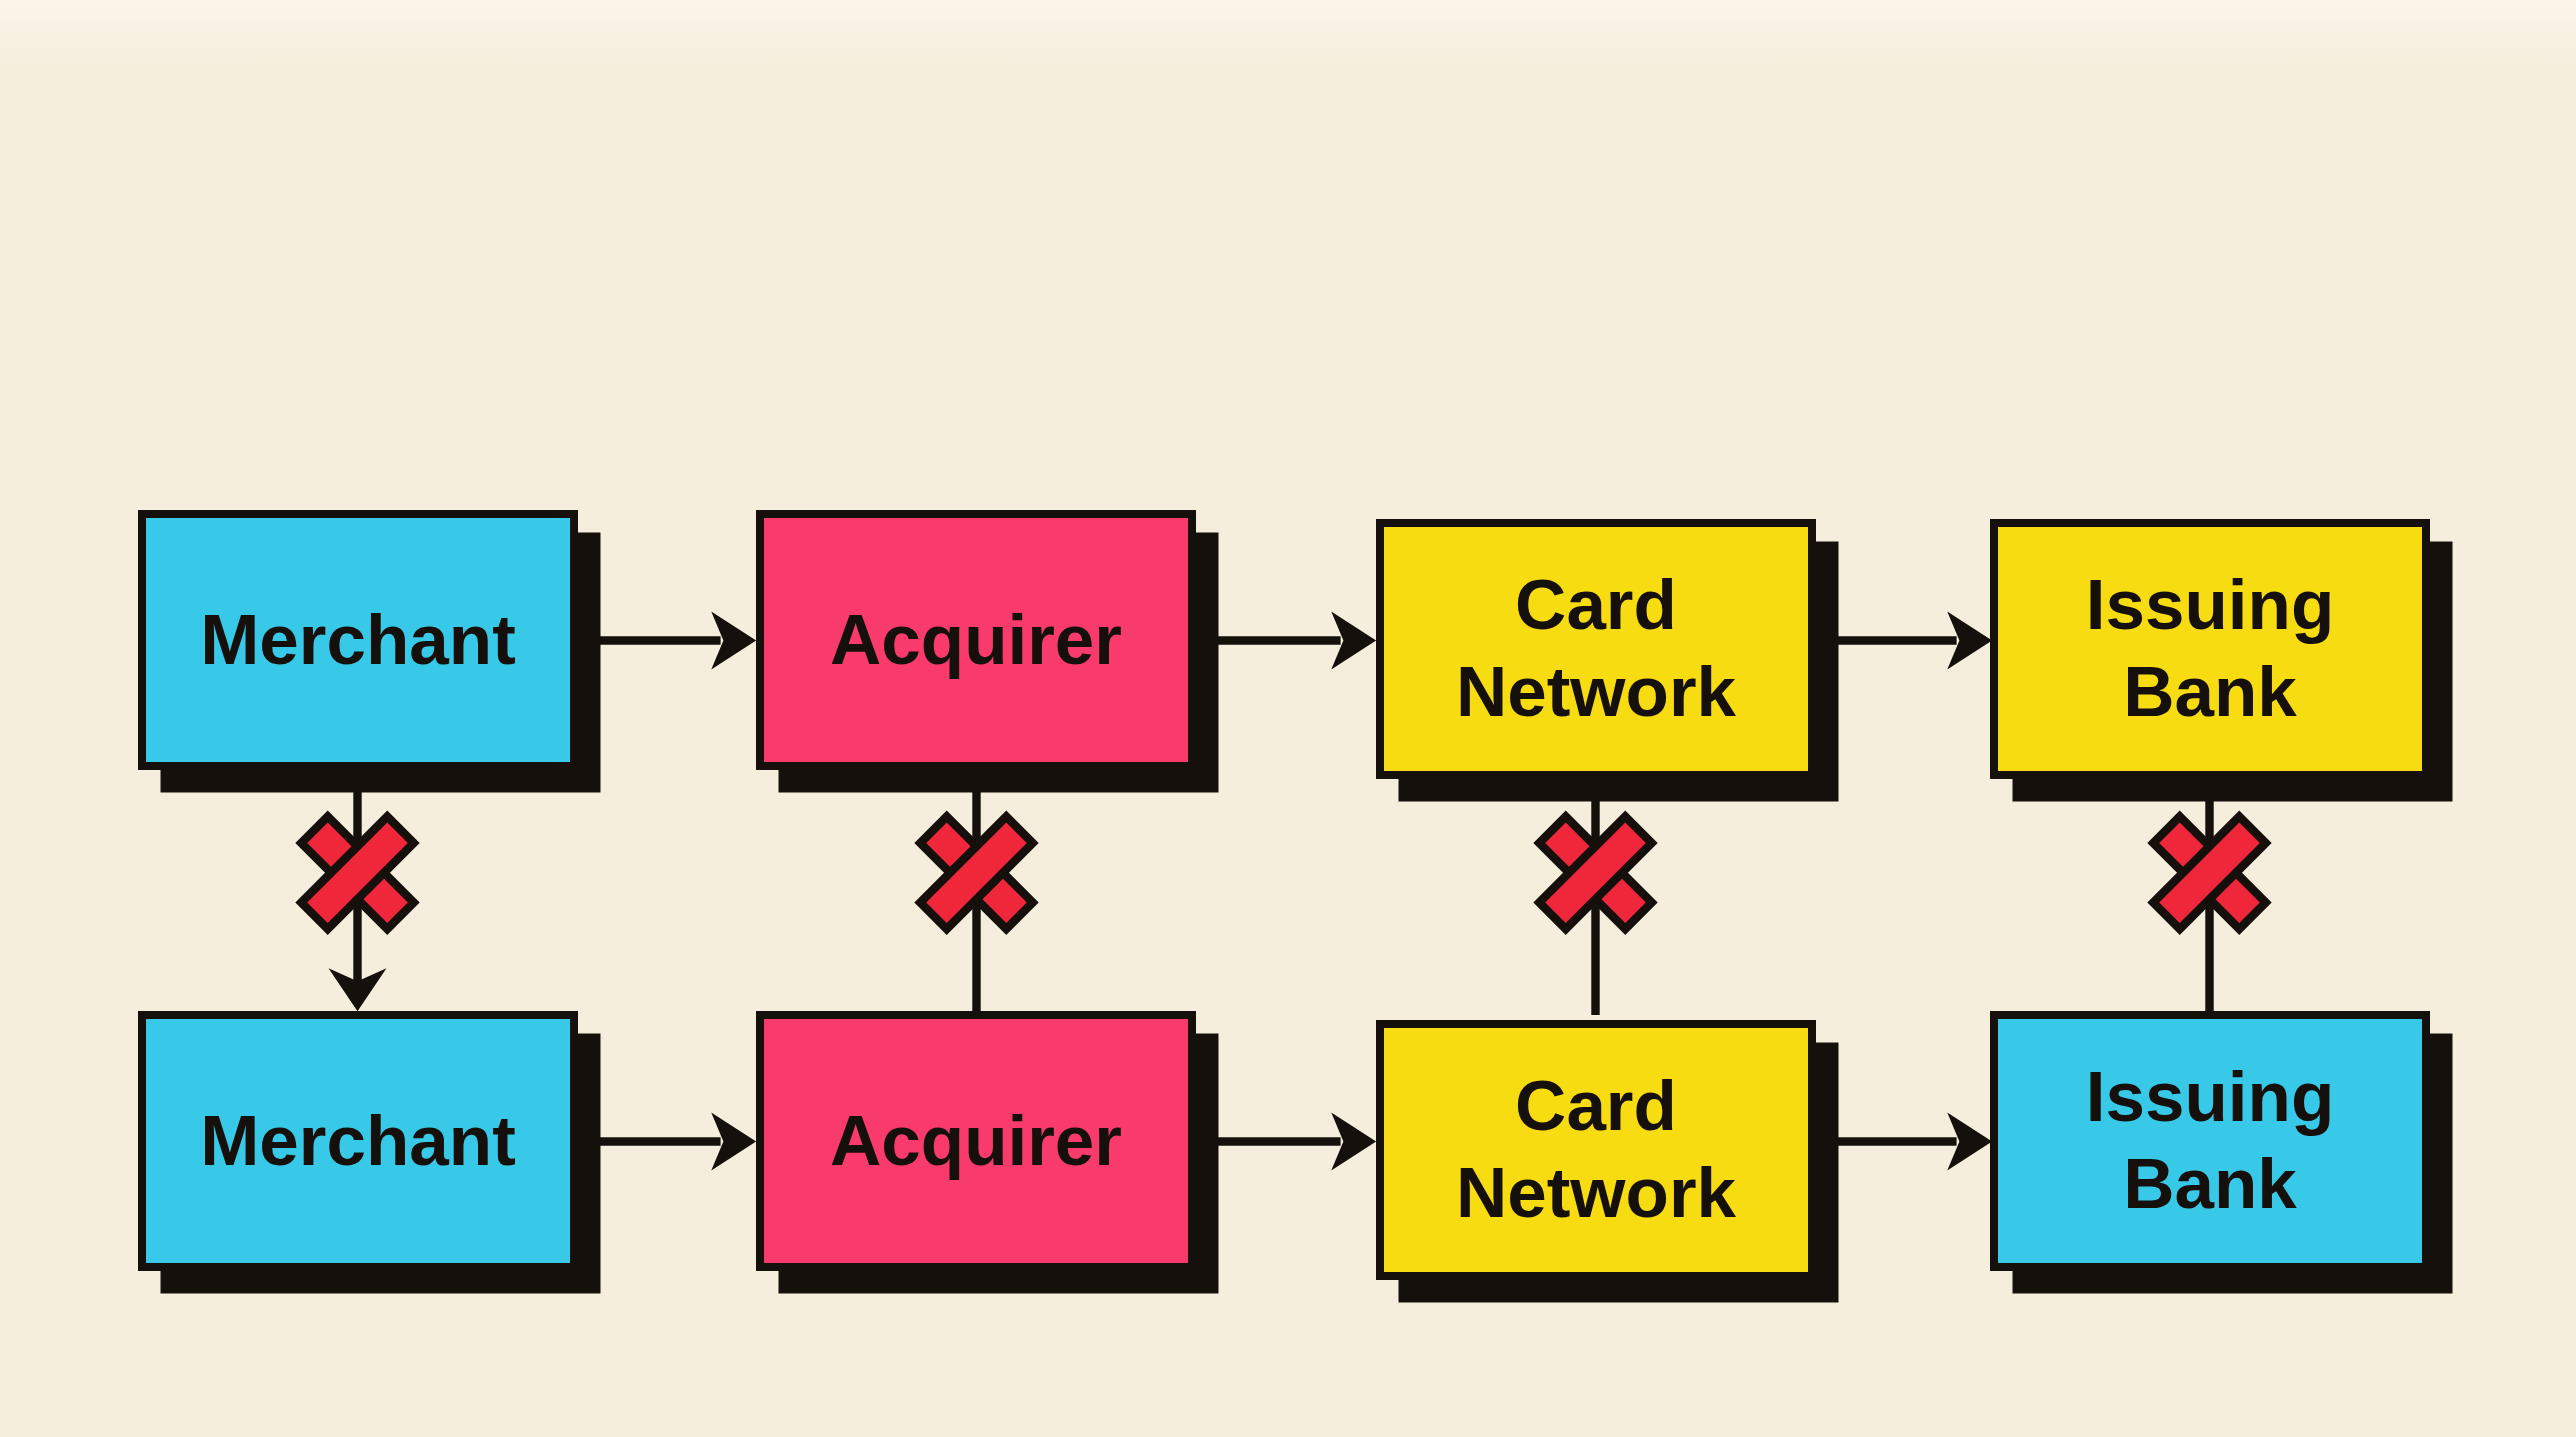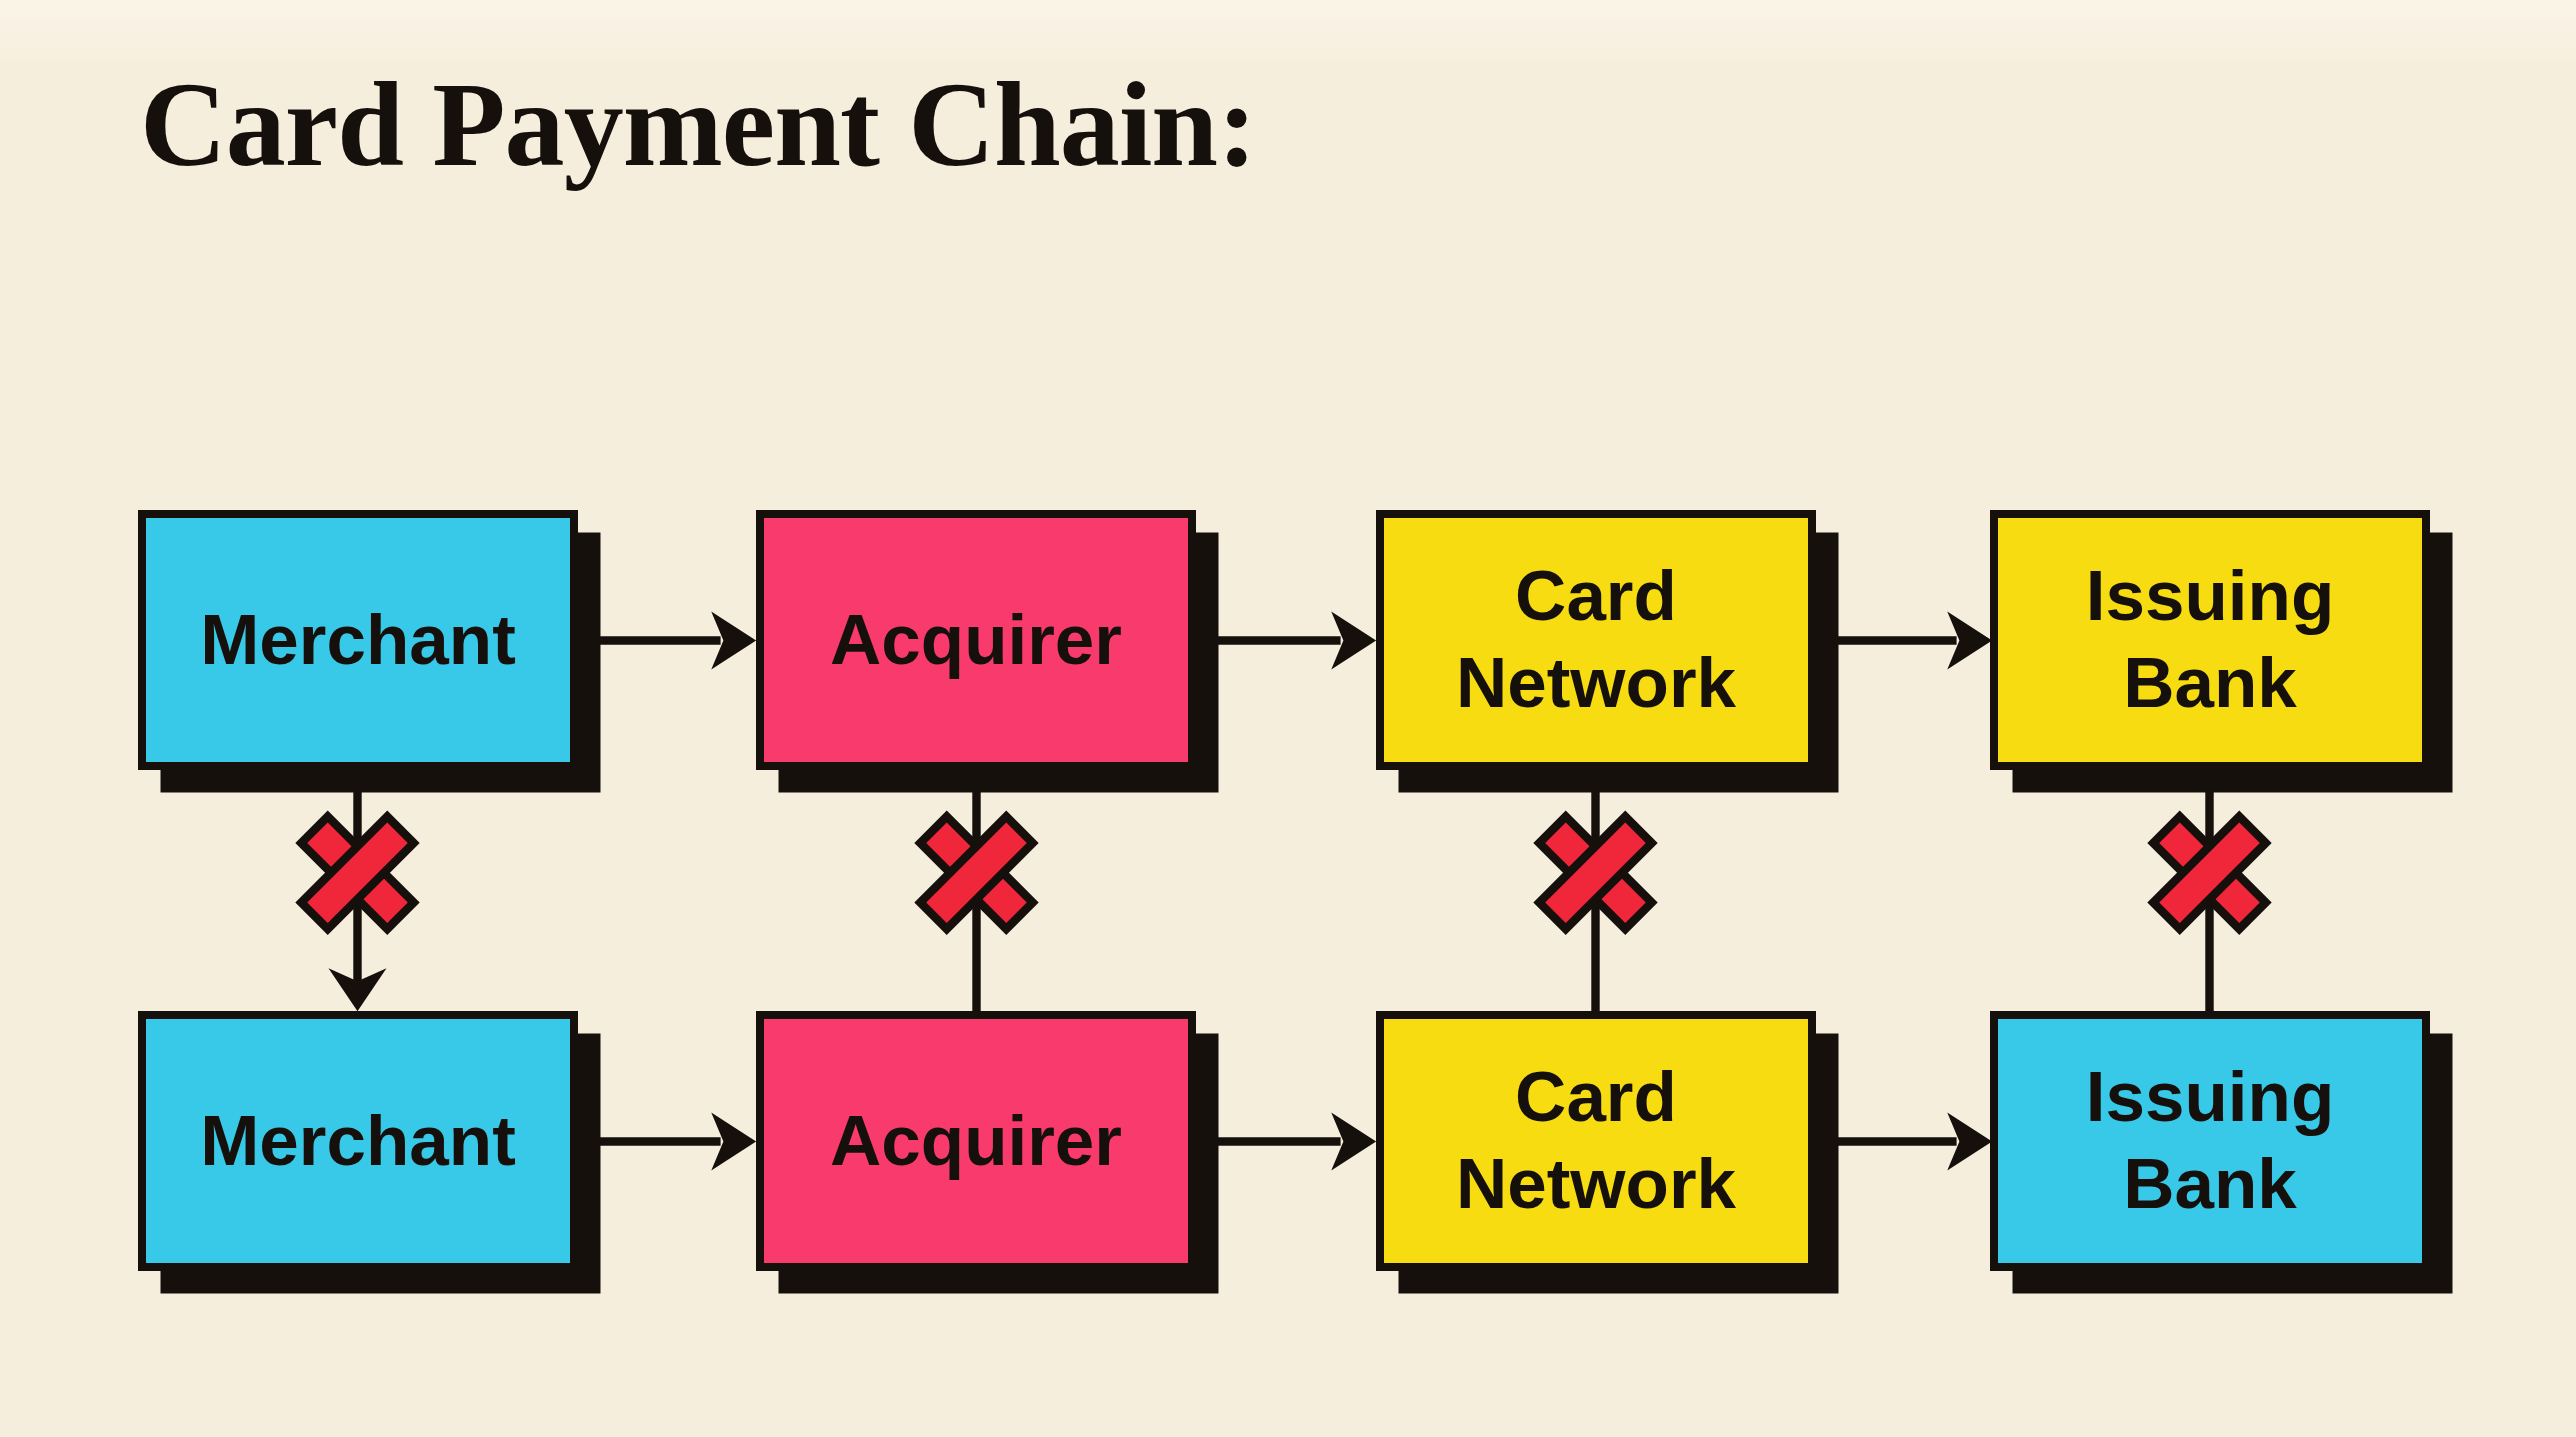--- a/index.html
+++ b/index.html
@@ -15,32 +15,32 @@
     color:var(--c-ink);letter-spacing:-0.9px;white-space:pre-line;
   }
   .node{
     position:absolute;width:440px;height:260px;box-sizing:border-box;
     border:8.4px solid var(--c-ink);
     box-shadow:22.5px 22.5px 0 var(--c-ink);
     display:flex;align-items:center;justify-content:center;text-align:center;
   }
   .node[data-fill="cyan"]{background:var(--c-cyan);}
   .node[data-fill="pink"]{background:var(--c-pink);text-align:right;}
-  .node[data-fill="yellow"]{background:var(--c-yellow);}
+  .node[data-fill="yellow"]{background:var(--c-yellow);margin-top:9px;}
   .node .label{
     font-weight:700;font-size:71px;line-height:1.22;color:var(--c-ink);
     padding:0 26px;
   }
   .conn{position:absolute;}
   svg{display:block;overflow:visible;}
 </style>
 </head>
 <body>
 
-<div class="title"><span>Card Payment Chain:</span><br>
+<div class="title"><br>
 </div>
 
 <div class="conn" style="left:292px;top:766px;">
   <svg width="131" height="249" viewBox="0 0 140 266">
     <line x1="70" y1="0" x2="70" y2="234" style="stroke:var(--c-ink);stroke-width:9"></line>
     <polygon points="39,216 70,262 101,216 70,230" style="fill:var(--c-ink)"></polygon>
     <g>
       <rect x="5" y="94" width="130" height="40" transform="rotate(45 70 114)" style="fill:var(--c-red);stroke:var(--c-ink);stroke-width:9"></rect>
       <rect x="5" y="94" width="130" height="40" transform="rotate(-45 70 114)" style="fill:var(--c-red);stroke:var(--c-ink);stroke-width:9"></rect>
     </g>

